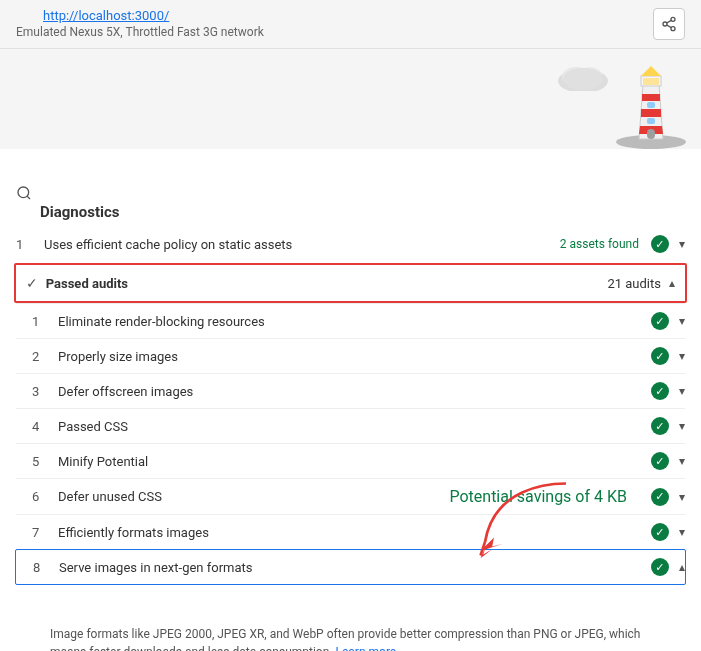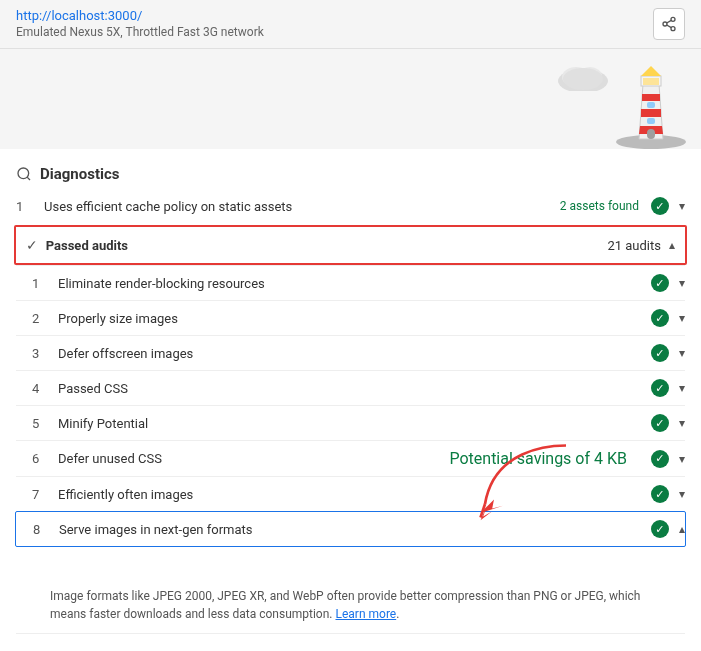--- a/index.html
+++ b/index.html
@@ -16,20 +16,22 @@
       padding: 8px 16px;
       border-bottom: 1px solid #e0e0e0;
       display: flex;
       justify-content: space-between;
       align-items: flex-start;
     }
 
     .top-bar-left .url {
       color: #1a73e8;
       font-size: 13px;
+      text-decoration: underline;
+      margin-left: 27px;
     }
 
     .top-bar-left .device {
       color: #666;
       font-size: 12px;
       margin-top: 2px;
     }
 
     .top-bar-right {
       display: flex;
@@ -67,20 +69,21 @@
     .section-header {
       display: flex;
       align-items: center;
       gap: 8px;
       margin-bottom: 4px;
     }
 
     .section-title {
       font-weight: 700;
       font-size: 15px;
+      margin-top: 38px;
     }
 
     .section-subtitle {
       color: #666;
       font-size: 13px;
       margin-bottom: 12px;
     }
 
     .audit-row {
       display: flex;
@@ -348,21 +351,21 @@
   <div class="audit-item-row">
     <span class="item-number">6</span>
     <span class="item-label">Defer unused CSS</span>
     <span class="audit-savings">Potential savings of 4 KB</span>
     <span class="green-check">✓</span>
     <span class="chevron">▾</span>
   </div>
 
   <div class="audit-item-row">
     <span class="item-number">7</span>
-    <span class="item-label">Efficiently often images</span>
+    <span class="item-label">Efficiently formats images</span>
     <span class="green-check">✓</span>
     <span class="chevron">▾</span>
   </div>
 
   <div class="arrow-container">
 
     <svg class="red-arrow" viewBox="0 0 120 100" fill="none" style="position: absolute; right: 90px; top: -70px; width: 130px; height: 90px; z-index: 10;">
       <path d="M100 5 C80 5, 20 10, 10 70" stroke="#e53935" stroke-width="3" fill="none"></path>
       <polygon points="5,80 20,65 18,75 30,72" fill="#e53935"></polygon>
       <line x1="10" y1="70" x2="5" y2="85" stroke="#e53935" stroke-width="3"></line>

